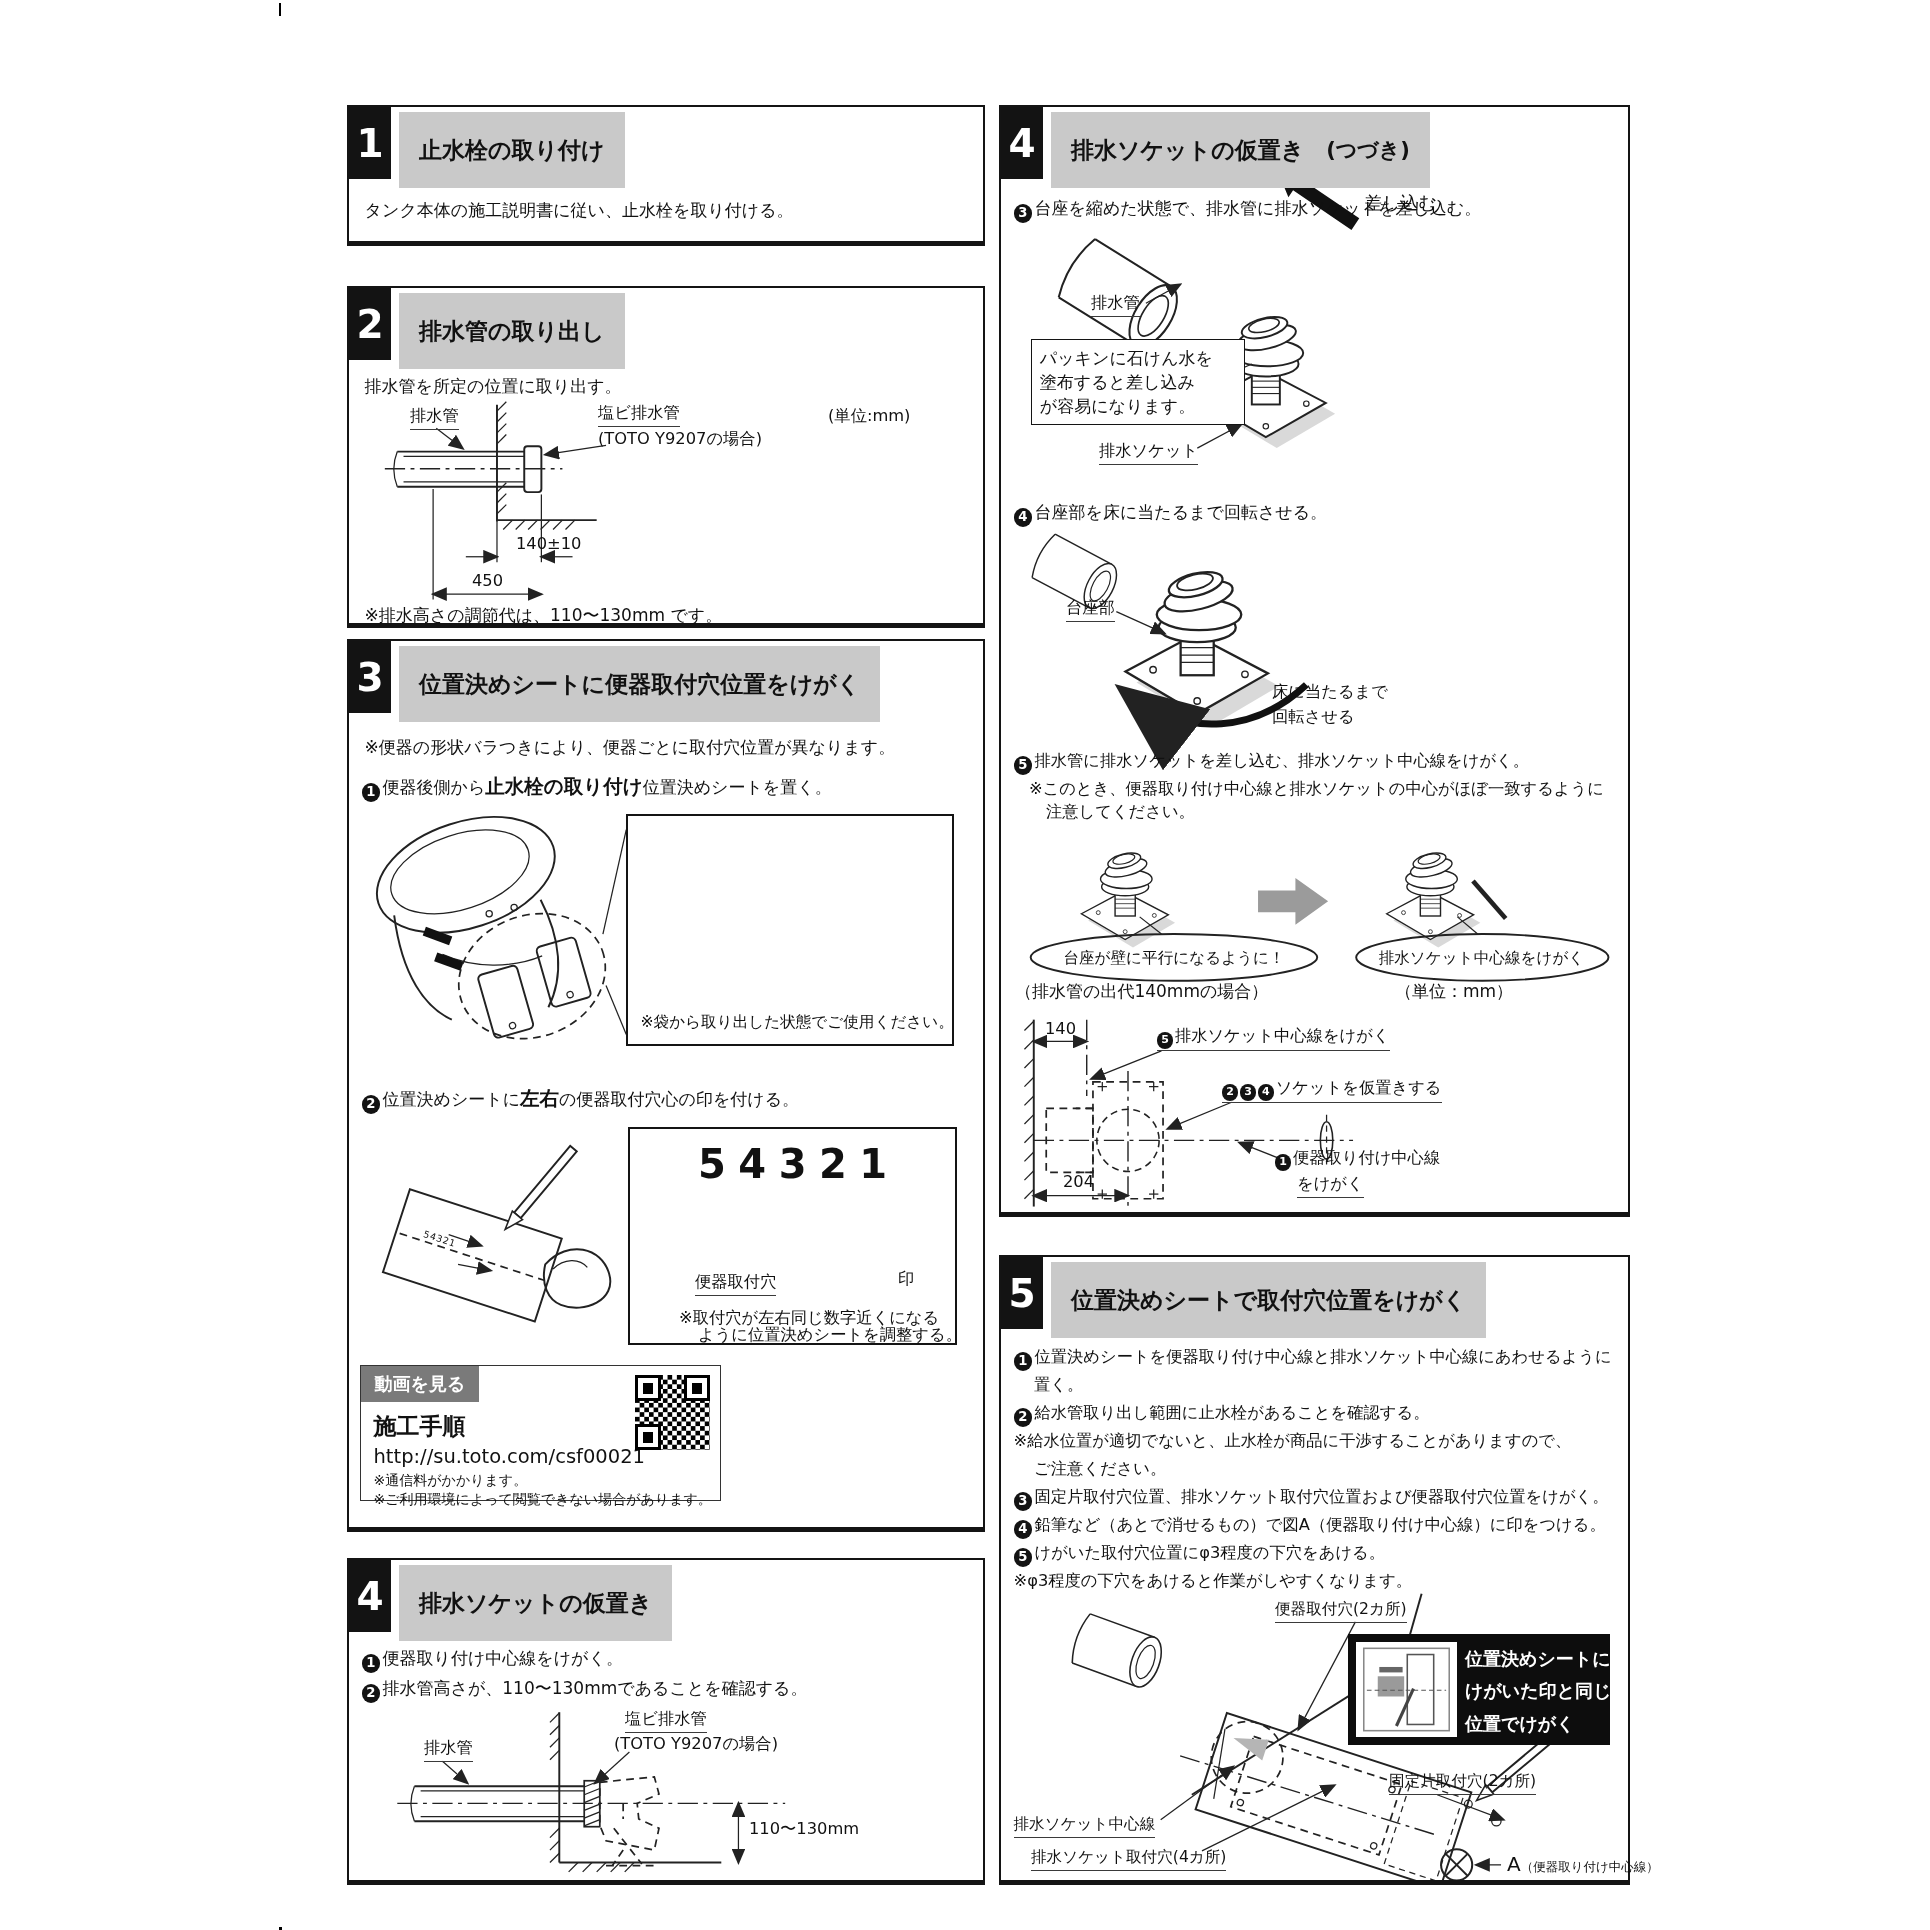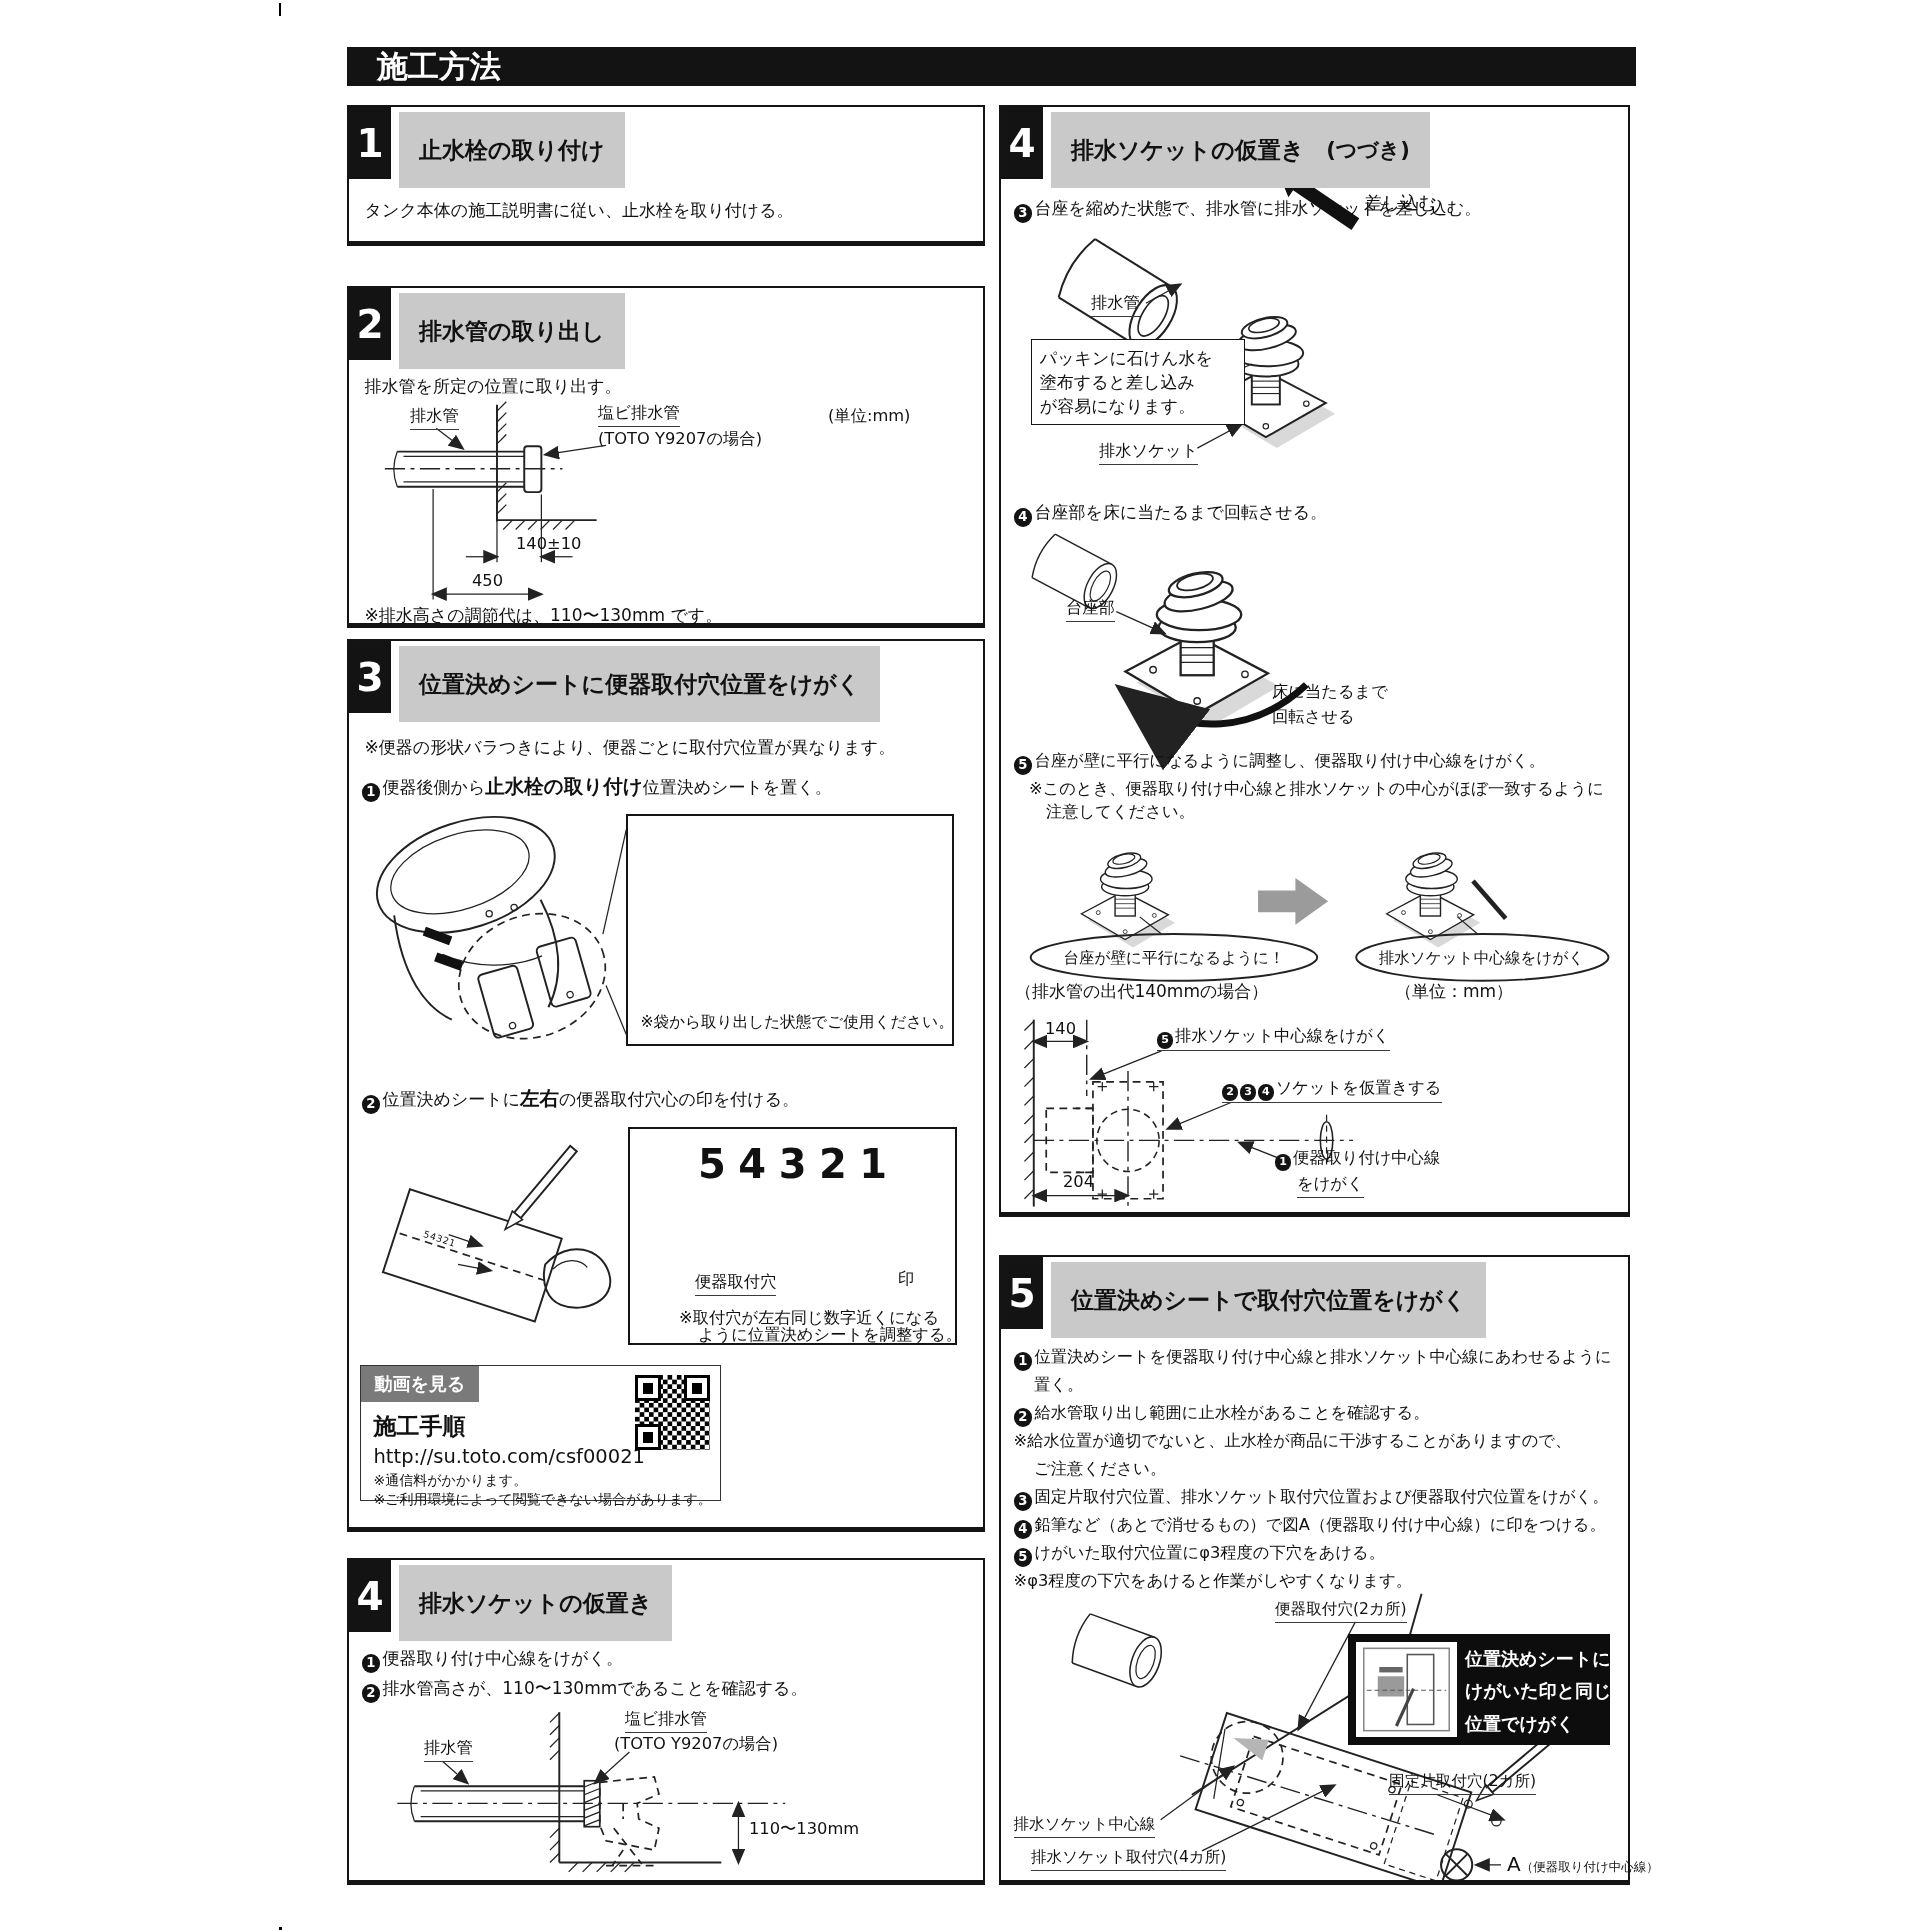--- a/index.html
+++ b/index.html
@@ -77,21 +77,20 @@
       </g>
       <g id="g-pipe">
         <path d="M0,13 L110,13 M0,97 L110,97" stroke="#222" stroke-width="2.5" fill="none"></path>
         <path d="M0,13 C-9,40 -9,70 0,97" stroke="#222" stroke-width="2.5" fill="none"></path>
         <ellipse cx="110" cy="55" rx="22" ry="42" fill="#fff" stroke="#222" stroke-width="2.5"></ellipse>
         <ellipse cx="110" cy="55" rx="13" ry="28" fill="none" stroke="#222" stroke-width="2"></ellipse>
       </g>
     </defs>
   </svg>
 
-  <div class="banner">施工方法</div>
 
   <div class="box" style="left:347px;top:105px;width:638px;height:141px;">
     <div class="num">1</div>
     <div class="stitle">止水栓の取り付け</div>
     <div class="txt" style="left:15.6px;top:92px;">タンク本体の施工説明書に従い、止水栓を取り付ける。</div>
   </div>
 
   <div class="box" style="left:347px;top:286px;width:638px;height:342px;">
     <svg class="fig" viewBox="0 0 814 430">
       <defs>
@@ -385,21 +384,21 @@
     <div class="notebox" style="left:30px;top:232px;width:214px;">
       <div>パッキンに石けん水を</div>
       <div>塗布すると差し込み</div>
       <div>が容易になります。</div>
     </div>
     <div class="lbl ul" style="left:98px;top:333px;">排水ソケット</div>
     <div class="txt" style="left:12.5px;top:394px;"><span class="n">4</span><span>台座部を床に当たるまで回転させる。</span></div>
     <div class="lbl ul" style="left:65px;top:490px;">台座部</div>
     <div class="lbl" style="left:271px;top:574px;">床に当たるまで</div>
     <div class="lbl" style="left:271px;top:599px;">回転させる</div>
-    <div class="txt" style="left:12.5px;top:643px;"><span class="n">5</span><span class="s21">台座が壁に平行になるように調整し、便器取り付け中心線をけがく。</span></div>
+    <div class="txt" style="left:12.5px;top:643px;"><span class="n">5</span><span class="s21">排水管に排水ソケットを差し込む、排水ソケット中心線をけがく。</span></div>
     <div class="txt s21" style="left:28px;top:671px;">※このとき、便器取り付け中心線と排水ソケットの中心がほぼ一致するように</div>
     <div class="txt s21" style="left:45px;top:694px;">注意してください。</div>
     <div class="balloon" style="left:35px;top:841px;width:276px;">台座が壁に平行になるように！</div>
     <div class="balloon" style="left:356px;top:841px;width:249px;">排水ソケット中心線をけがく</div>
     <div class="txt" style="left:14px;top:873px;">（排水管の出代140mmの場合）</div>
     <div class="txt" style="left:394px;top:873px;">（単位：mm）</div>
     <div class="lbl" style="left:44px;top:912px;">140</div>
     <div class="lbl ul" style="left:156px;top:918px;"><span class="ns">5</span><span>排水ソケット中心線をけがく</span></div>
     <div class="lbl ul" style="left:221px;top:970px;"><span class="ns">2</span><span class="ns">3</span><span class="ns">4</span><span>ソケットを仮置きする</span></div>
     <div class="lbl" style="left:274px;top:1040px;"><span class="ns">1</span><span>便器取り付け中心線</span></div>

